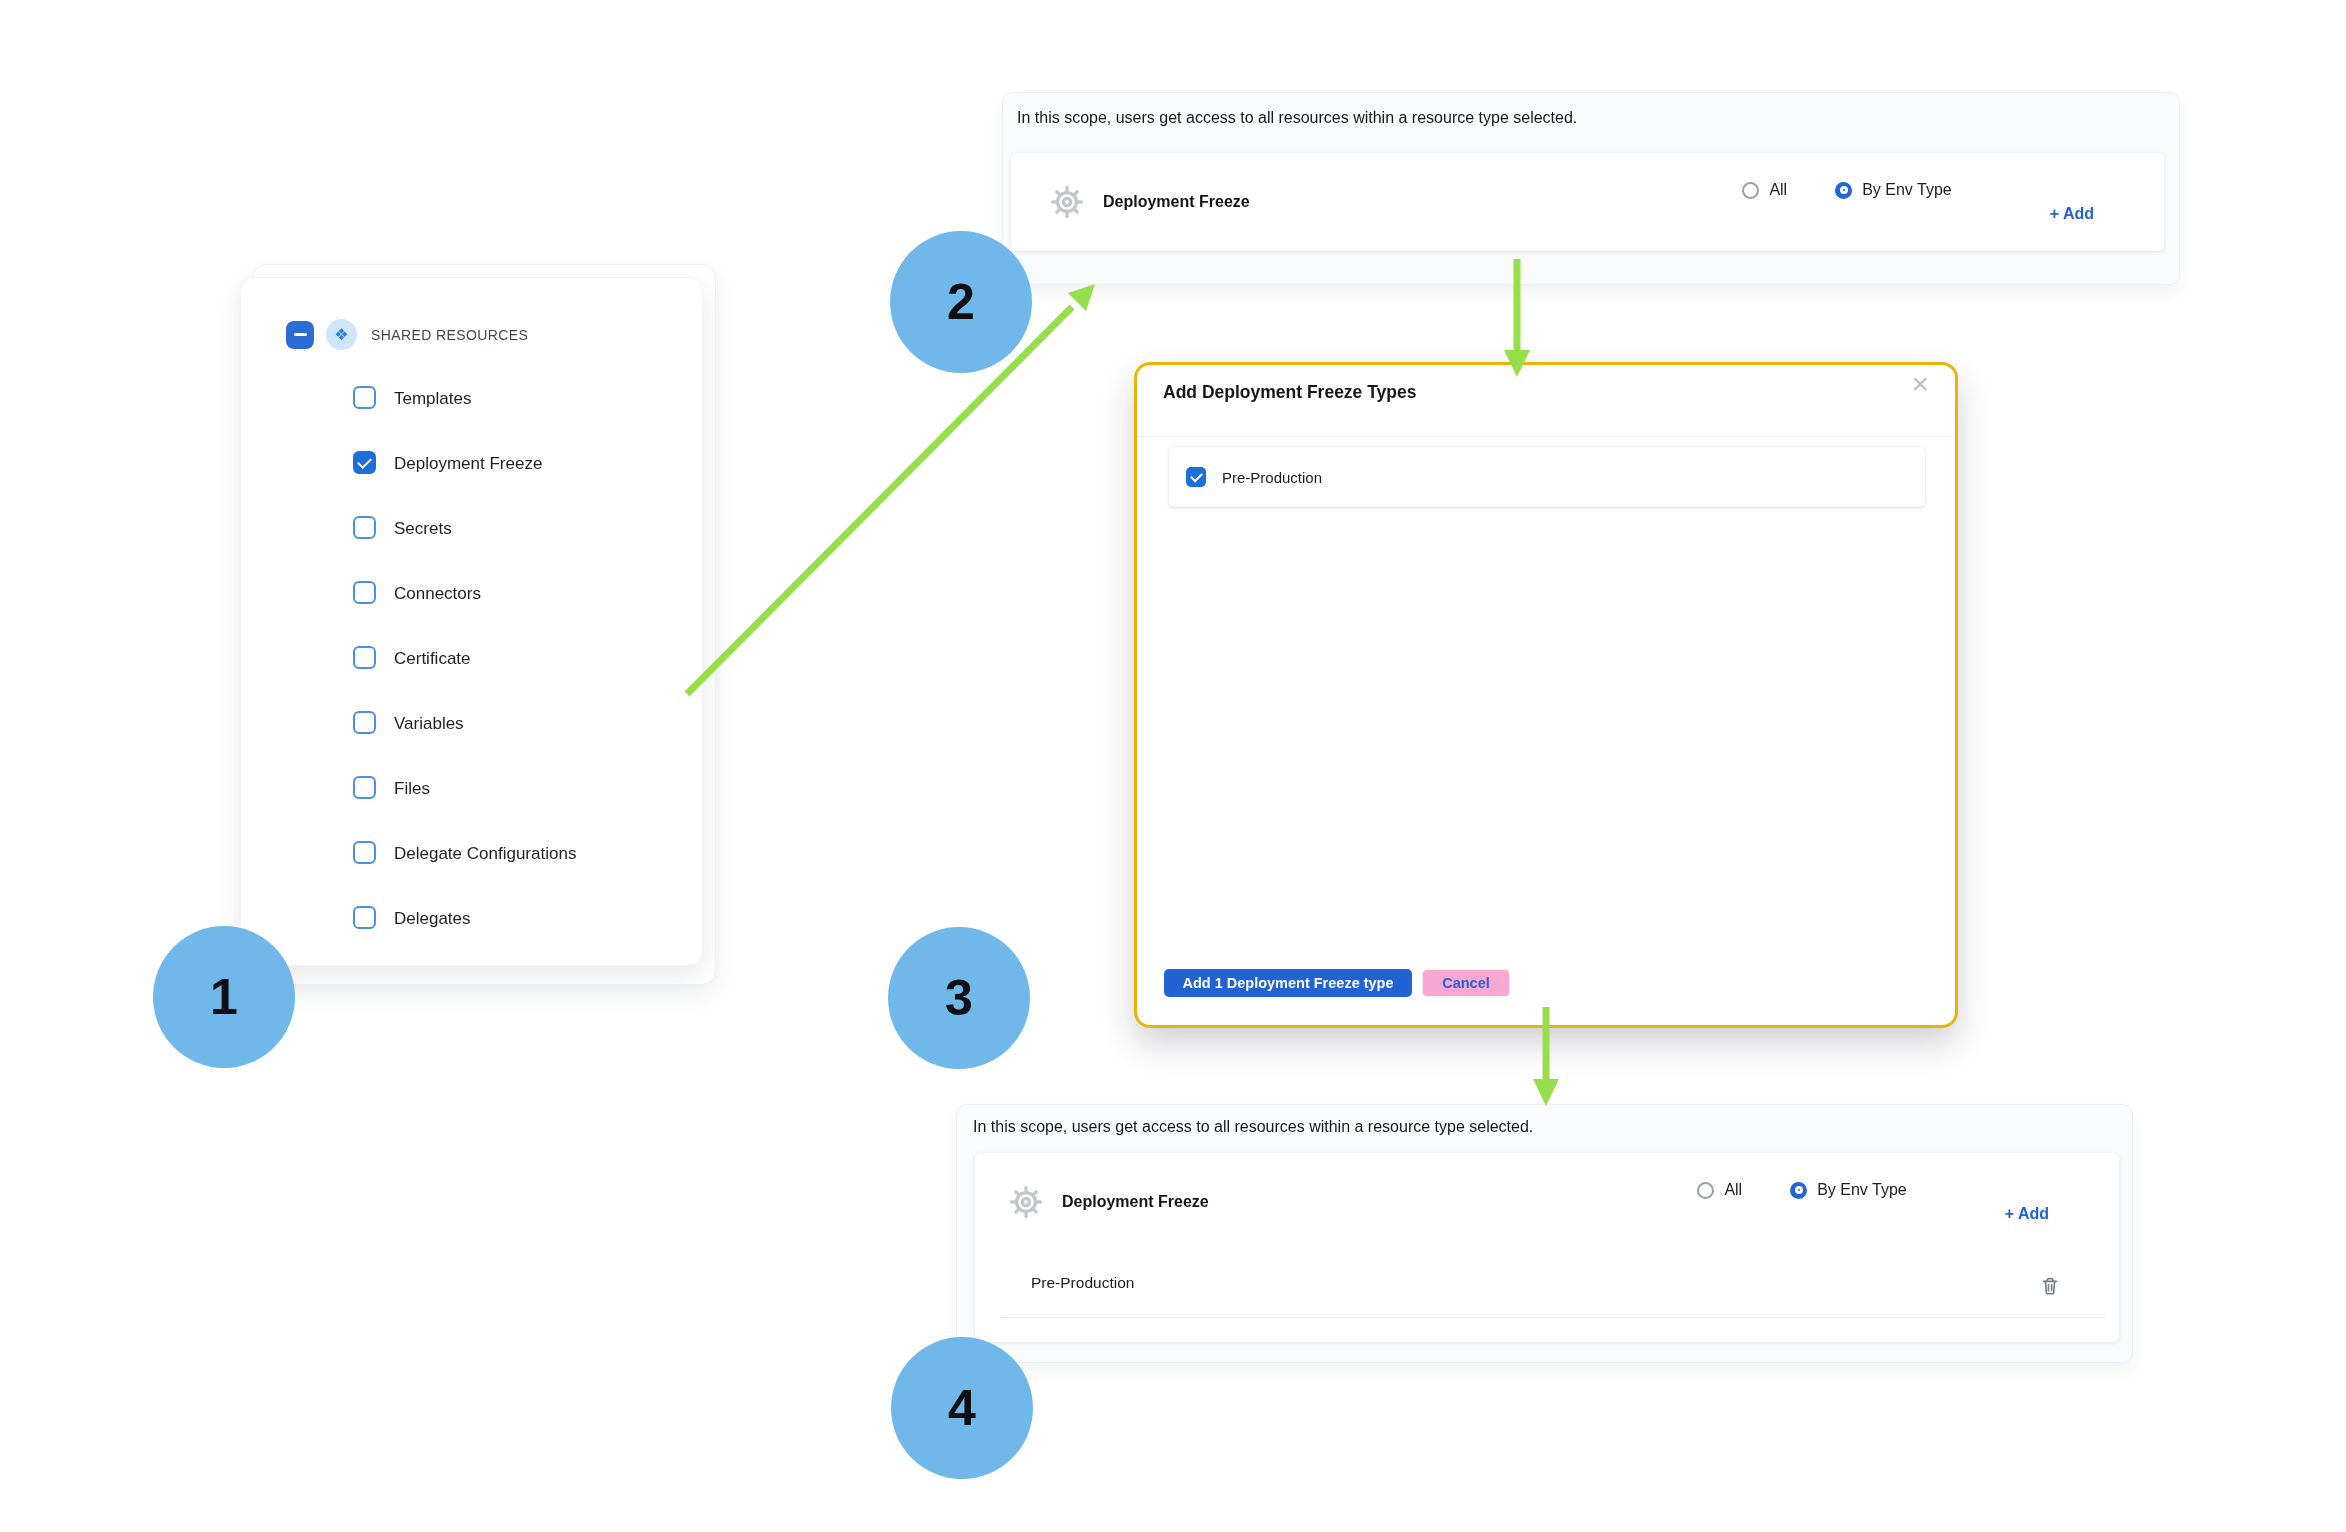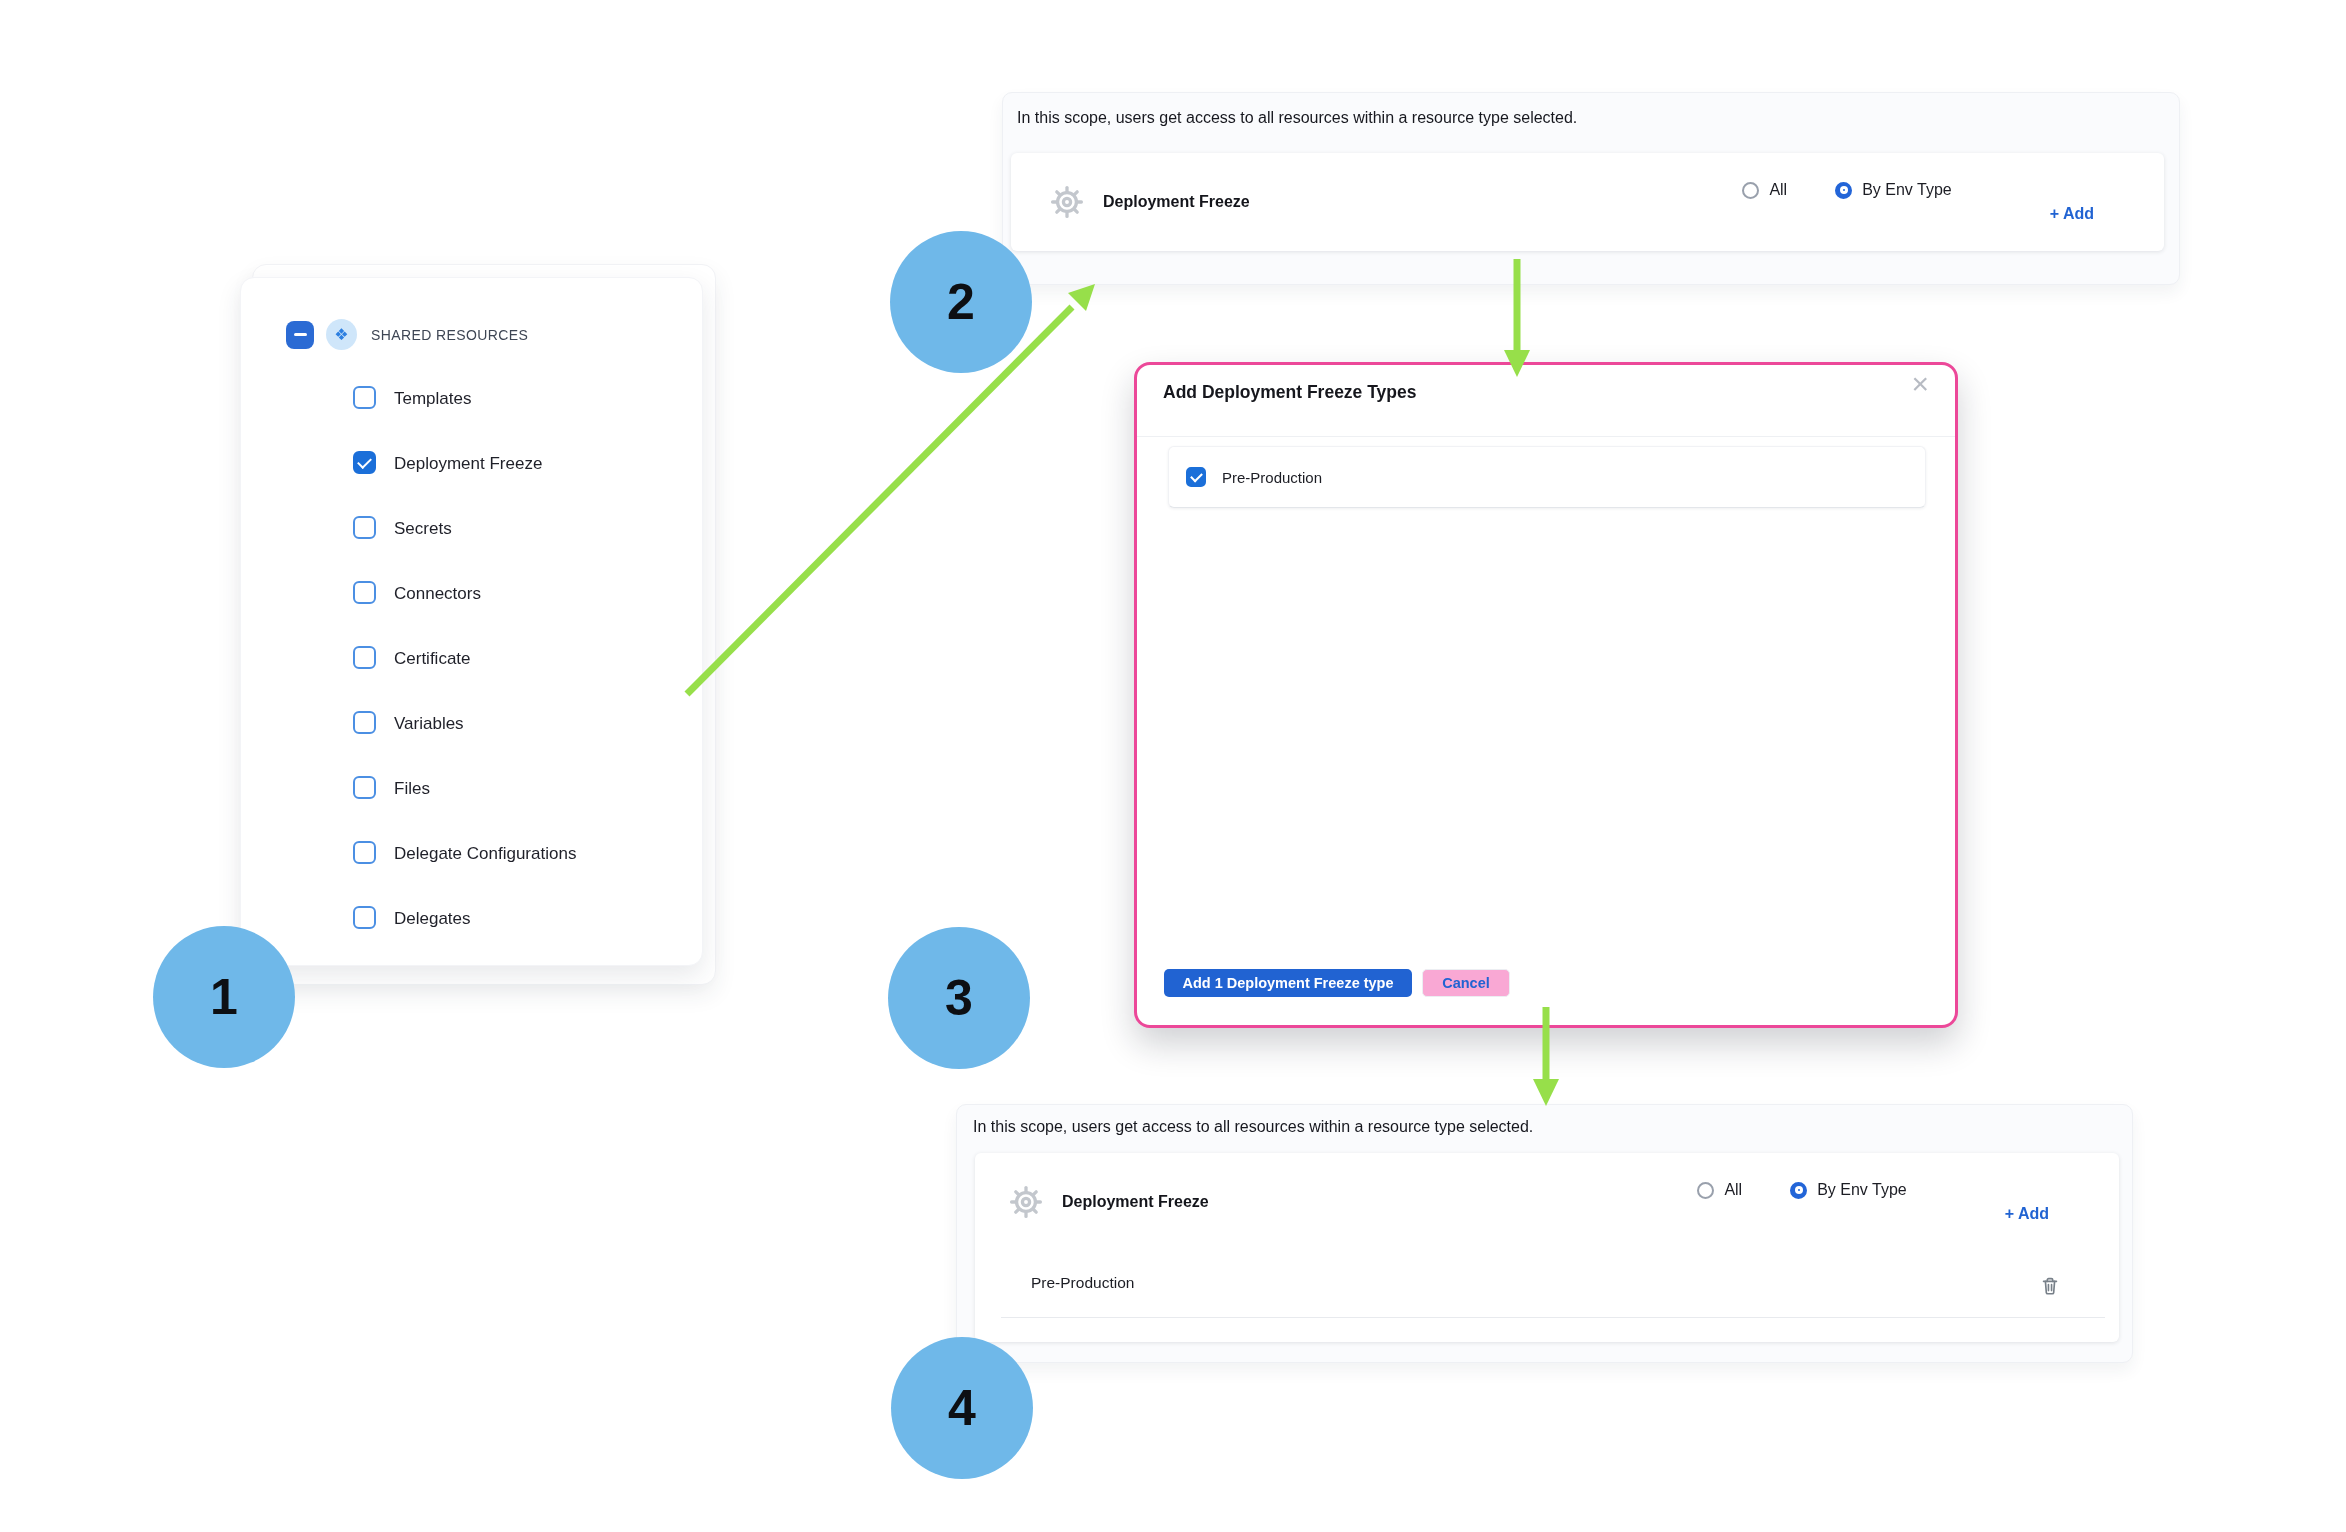--- a/index.html
+++ b/index.html
@@ -58,21 +58,21 @@
   .radio.sel::before{content:'';position:absolute;inset:2.5px;background:#fff;border-radius:50%;}
   .radio.sel::after{content:'';position:absolute;inset:5.5px;background:#2365d8;border-radius:50%;}
   .radio-label{margin-left:10px;font-size:16px;color:#1c1d24;}
   .add-link{margin-left:98px;font-size:16px;font-weight:700;color:#2163d2;cursor:pointer;text-decoration:none;margin-top:24px;}
   .type-row-label{position:absolute;left:56px;top:121px;font-size:15.5px;color:#1c1d24;}
   .trash-btn{position:absolute;right:58px;top:122px;width:22px;height:22px;cursor:pointer;}
   .type-divider{position:absolute;left:26px;right:14px;top:164px;height:1px;background:#e8eaee;}
 
   
   .modal{position:absolute;left:1134px;top:362px;width:824px;height:666px;background:#fff;
-    border:3px solid #ec4899;border-radius:16px;box-shadow:0 16px 34px rgba(20,25,40,.20);z-index:20;box-sizing:border-box;}
+    border:3px solid #eab308;border-radius:16px;box-shadow:0 16px 34px rgba(20,25,40,.20);z-index:20;box-sizing:border-box;}
   .modal-title{position:absolute;left:26px;top:17px;font-size:17.5px;font-weight:700;color:#16171d;}
   .modal-close{position:absolute;right:26px;top:4px;font-size:30px;font-weight:300;color:#b7bbc3;cursor:pointer;line-height:1;}
   .modal-divider{position:absolute;left:0;right:0;top:71px;height:1px;background:#eef0f3;}
   .modal-rows{position:absolute;left:31px;right:29px;top:81px;}
   .modal-row{height:62px;margin-bottom:7px;background:#fff;border-radius:6px;border:1px solid #f1f2f5;
     border-bottom:1px solid #e3e6ea;box-shadow:0 1px 3px rgba(30,40,60,.07);display:flex;align-items:center;padding-left:17px;box-sizing:border-box;}
   .modal-row .cb{width:20px;height:20px;border-radius:5px;}
   .modal-row .cb.checked .tick{width:9px;height:5px;}
   .modal-row .cb-label{margin-left:16px;font-size:15px;color:#1c1d24;}
   .modal-footer{position:absolute;left:27px;top:604px;display:flex;gap:10px;}

